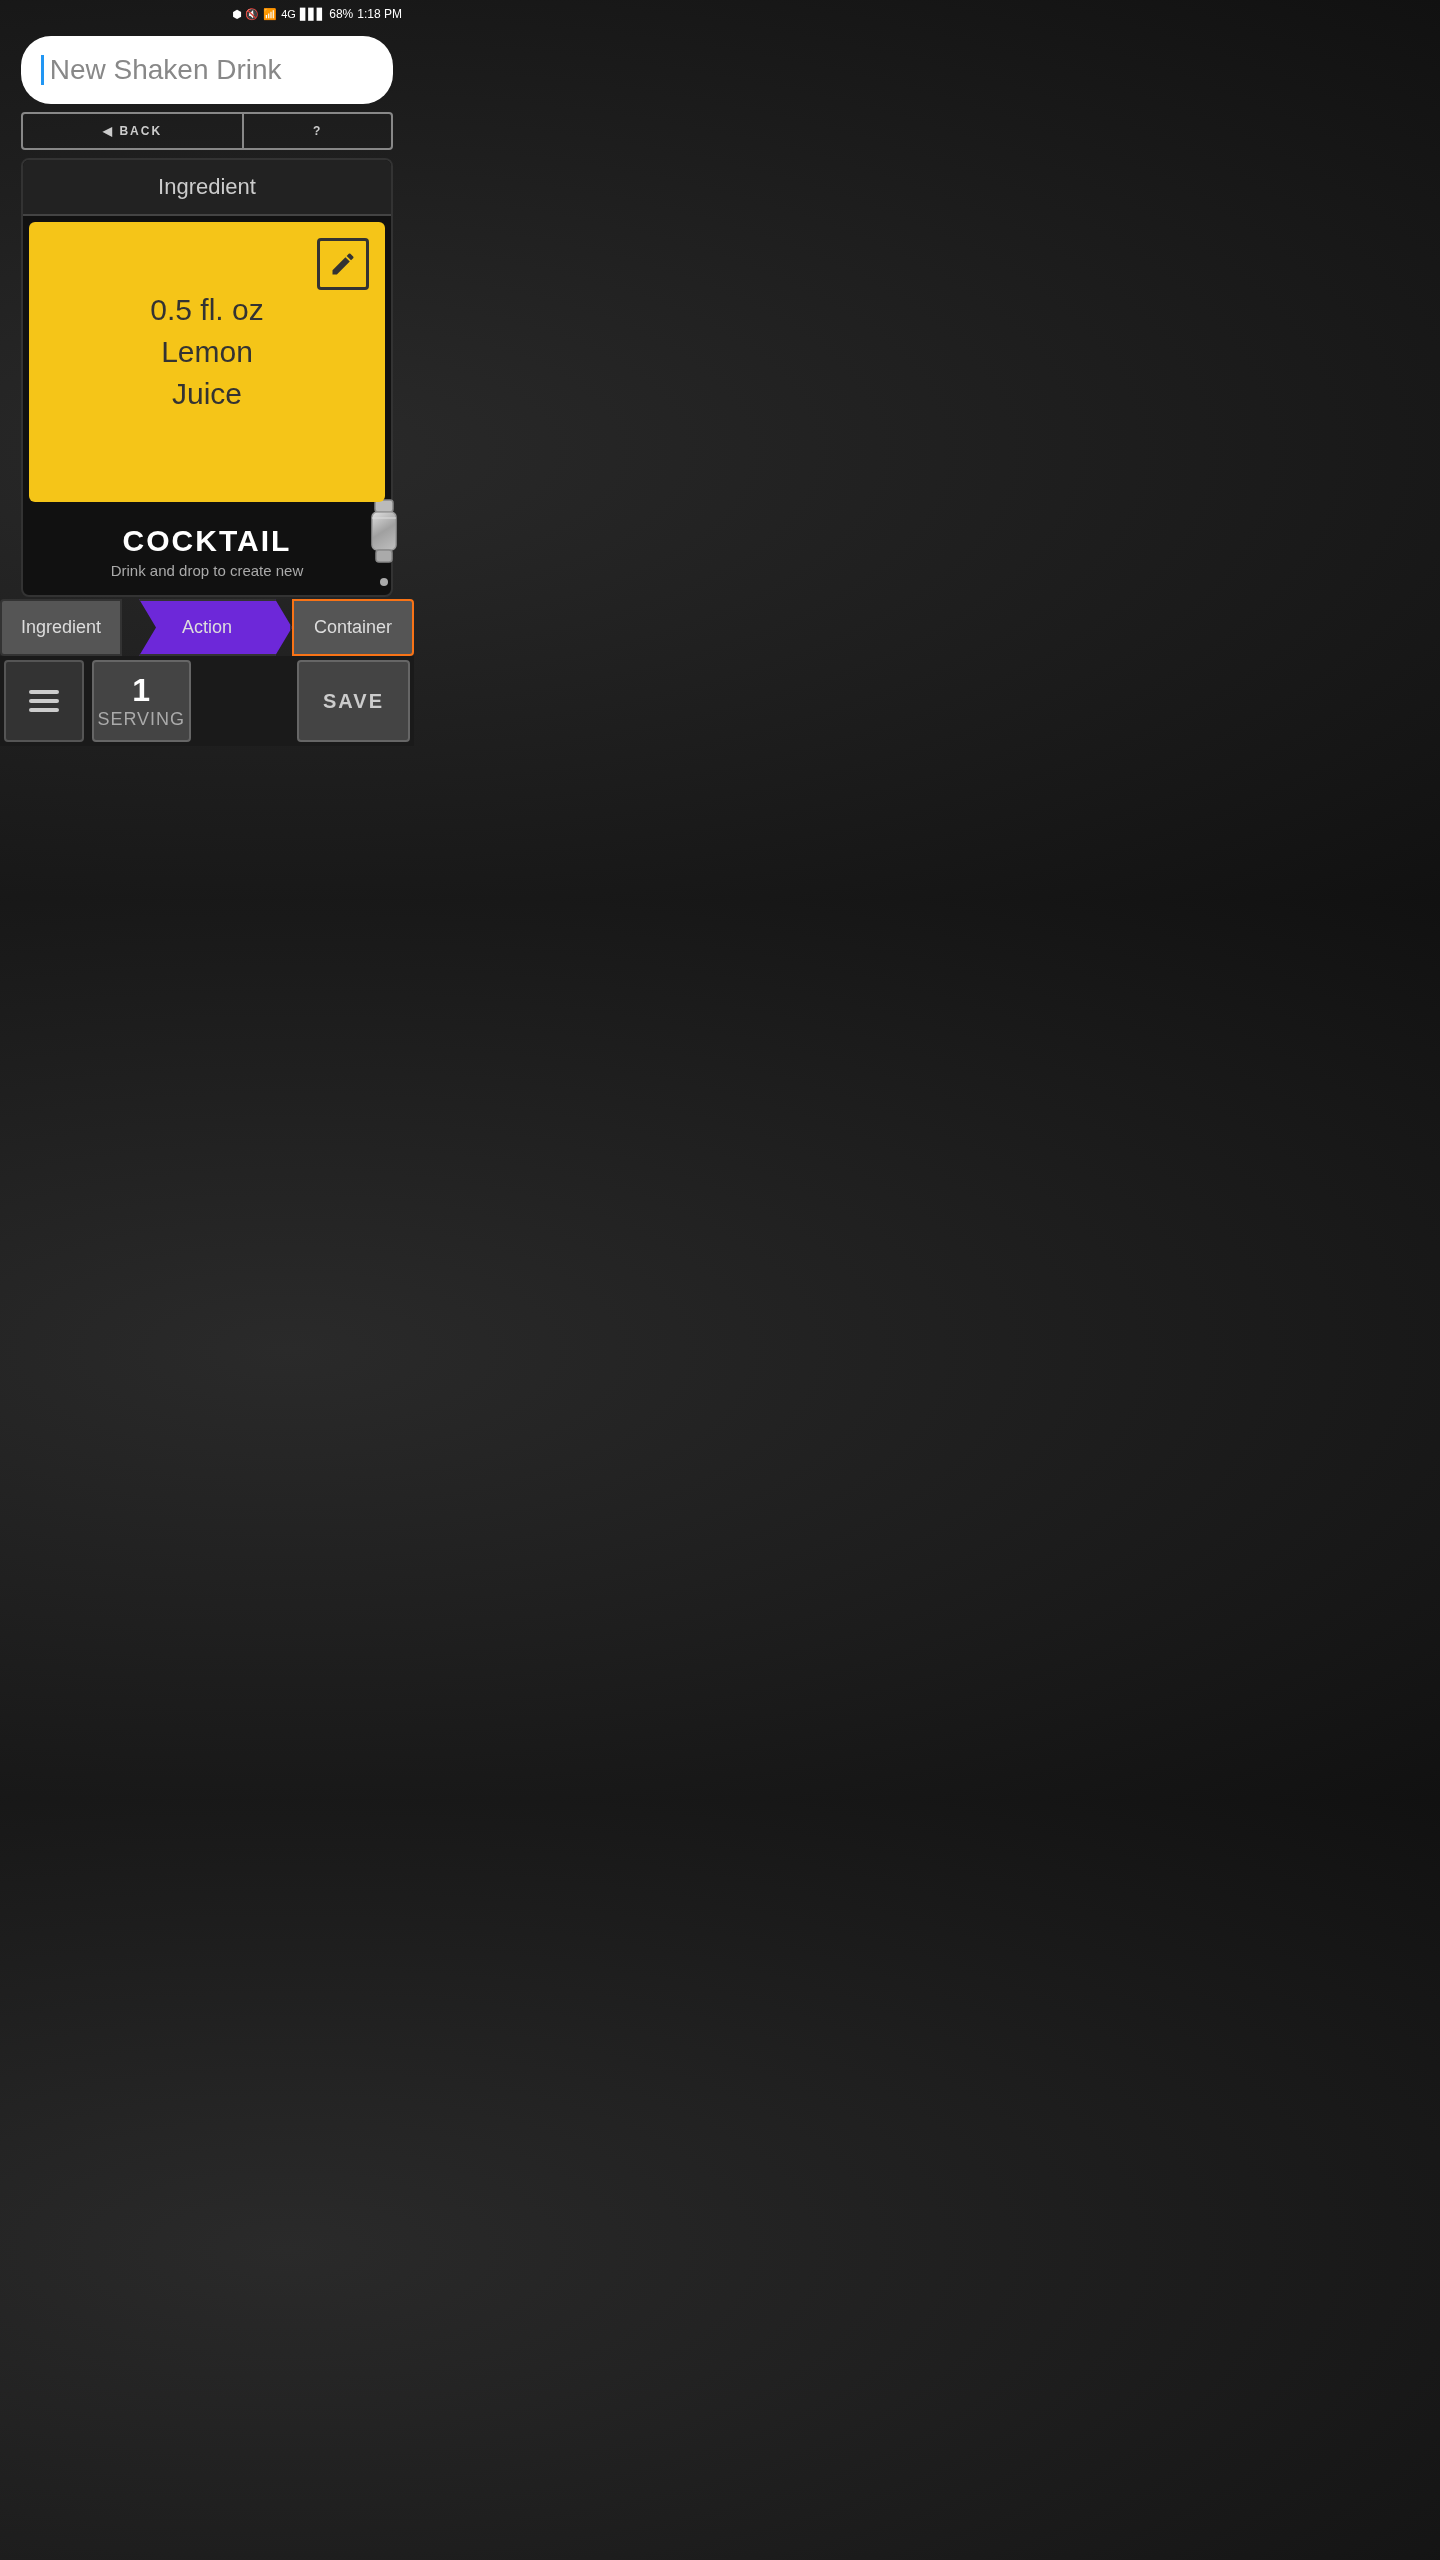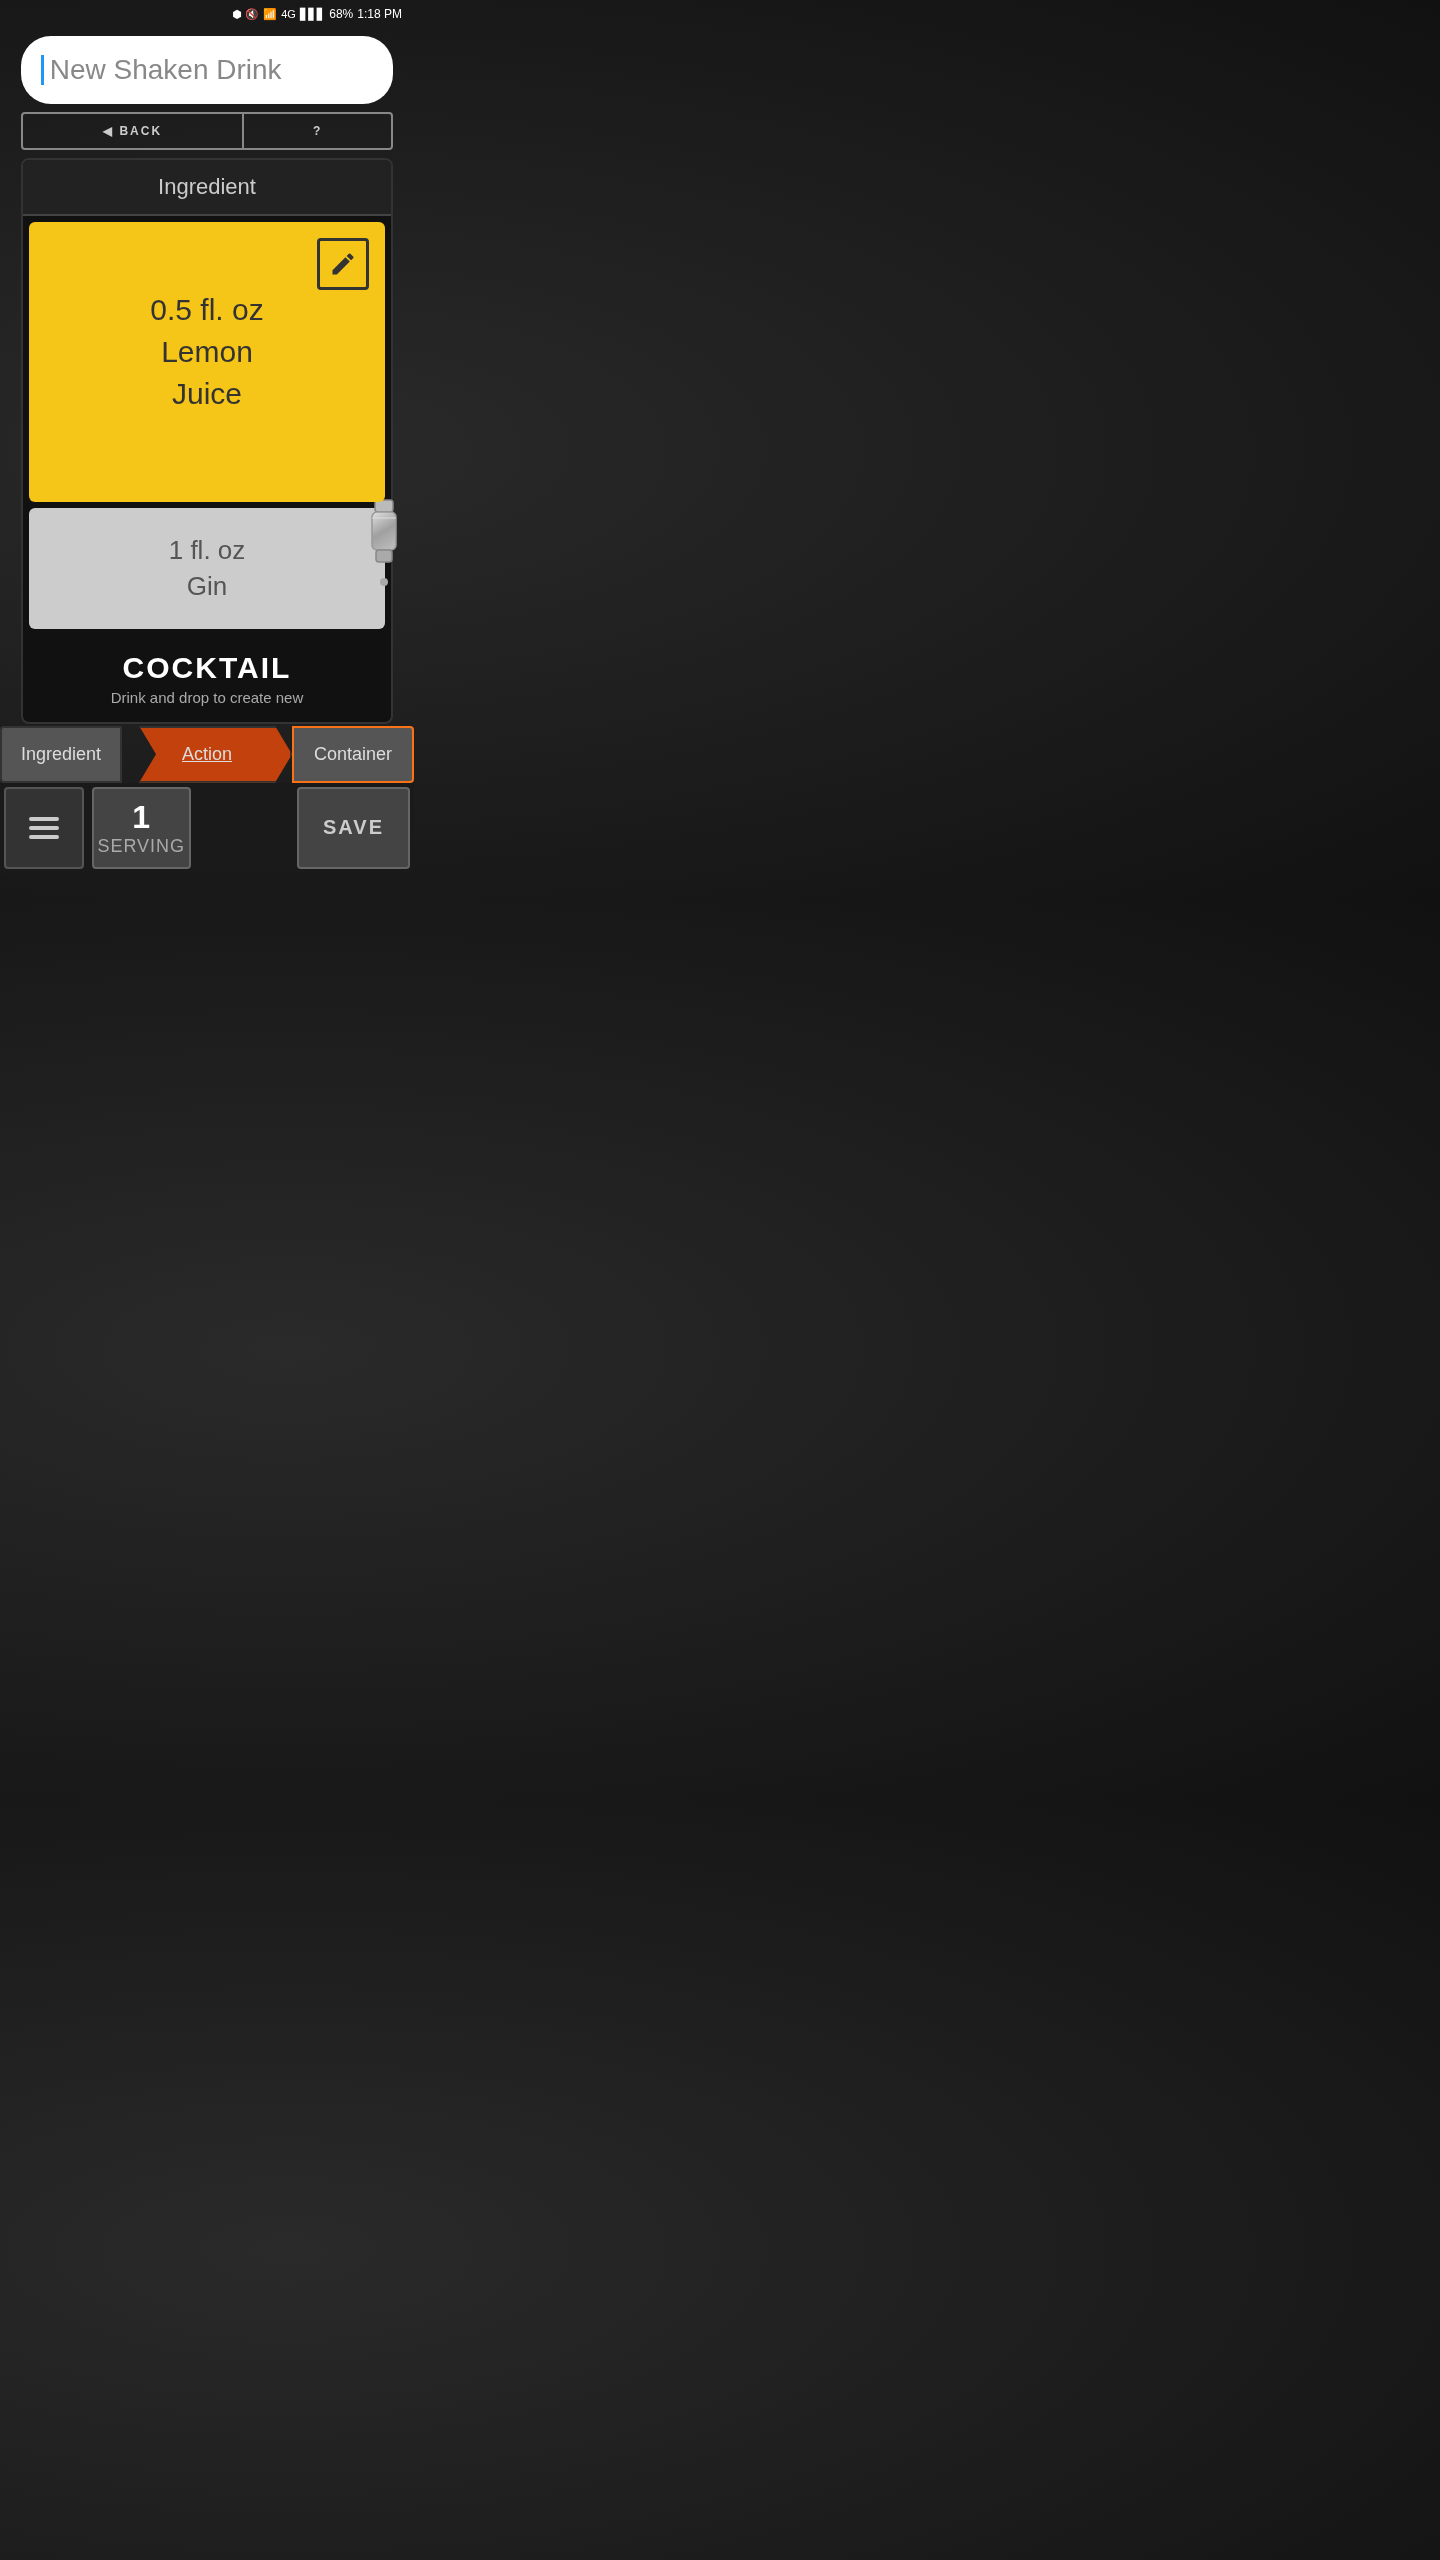--- a/index.html
+++ b/index.html
@@ -337,37 +337,31 @@
         <span>0.5 fl. oz</span><br>
         <span>Lemon<br>Juice</span>
       </div>
       <button class="edit-btn">
         <svg class="edit-icon-svg" viewBox="0 0 24 24" fill="none" xmlns="http://www.w3.org/2000/svg">
           <path d="M3 17.25V21h3.75L17.81 9.94l-3.75-3.75L3 17.25zM20.71 7.04c.39-.39.39-1.02 0-1.41l-2.34-2.34a1 1 0 0 0-1.41 0l-1.83 1.83 3.75 3.75 1.83-1.83z" fill="#333"></path>
         </svg>
       </button>
     </div>
 
-    <div class="gray-card">
-      <div class="gray-card-text">
-        <span>1 fl. oz</span><br>
-        <span>Gin</span>
-      </div>
-    </div>
 
     <div class="cocktail-label">
       <div class="cocktail-title">COCKTAIL</div>
       <div class="cocktail-subtitle">Drink and drop to create new</div>
     </div>
   </div>
 </div>
 
 <div class="bottom-tabs">
   <button class="tab-btn" style="background:#555; border: 2px solid #333; border-radius:4px 0 0 4px; font-size:18px; color:#ddd; padding:16px 0;">Ingredient</button>
-  <button class="tab-btn tab-btn-action" style="background:#c2410c; border: 2px solid #333; font-size:18px; color:#ddd; padding:16px 24px; position:relative; z-index:1;text-decoration:underline;">Action</button>
+  <button class="tab-btn tab-btn-action" style="background:#6d28d9; border: 2px solid #333; font-size:18px; color:#ddd; padding:16px 24px; position:relative; z-index:1;">Action</button>
   <button class="tab-btn" style="background:#555; border: 2px solid #f97316; border-radius:0 4px 4px 0; font-size:18px; color:#ddd; padding:16px 0;">Container</button>
 </div>
 
 <div class="footer-row">
   <button class="footer-menu-btn">
     <div class="hamburger-line"></div>
     <div class="hamburger-line"></div>
     <div class="hamburger-line"></div>
   </button>
   <button class="footer-serving-btn">

